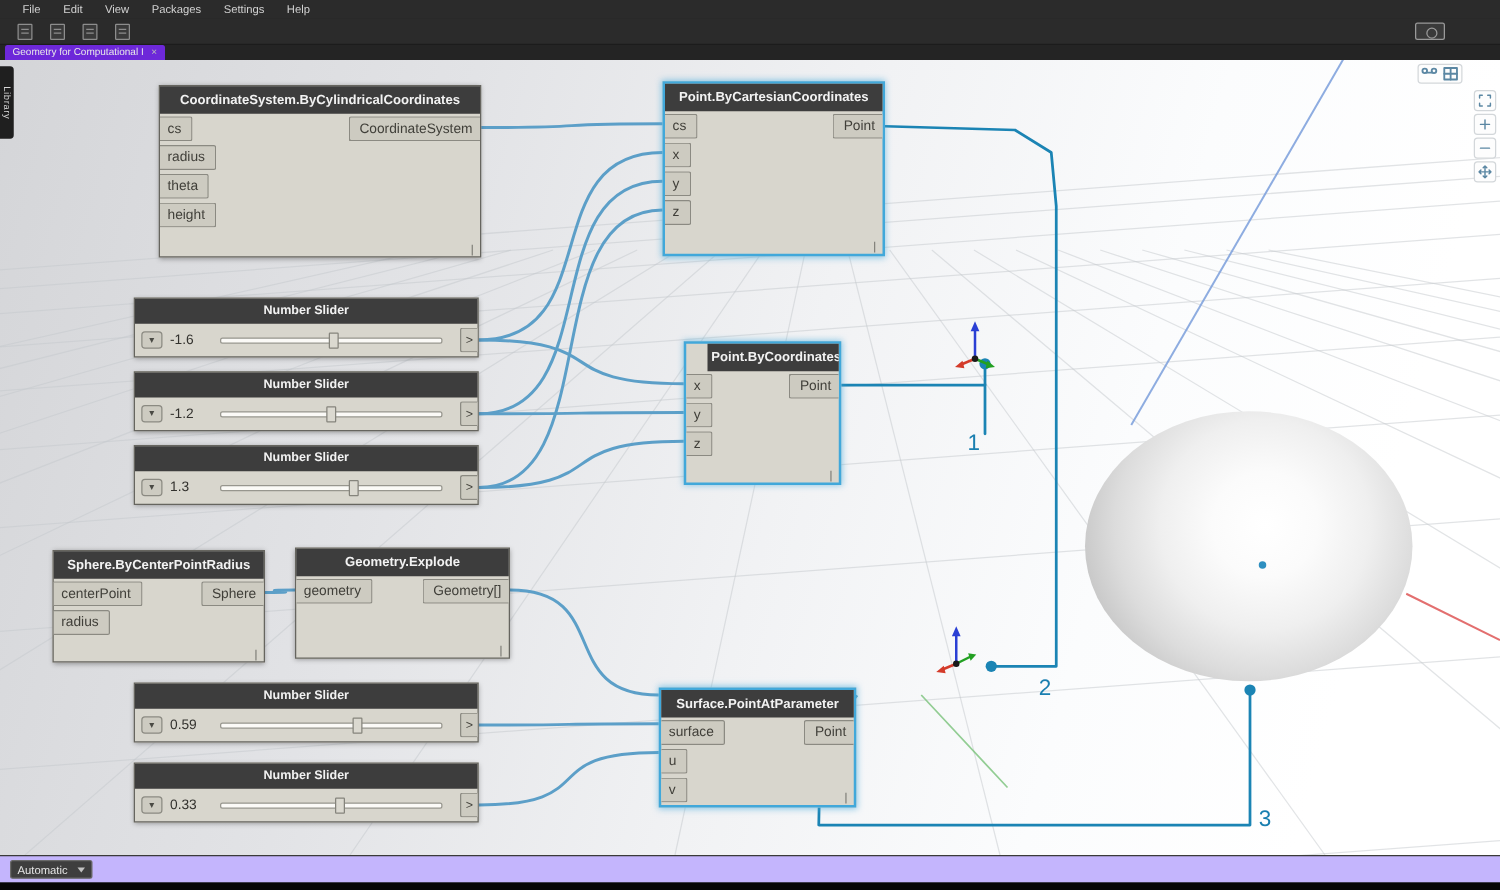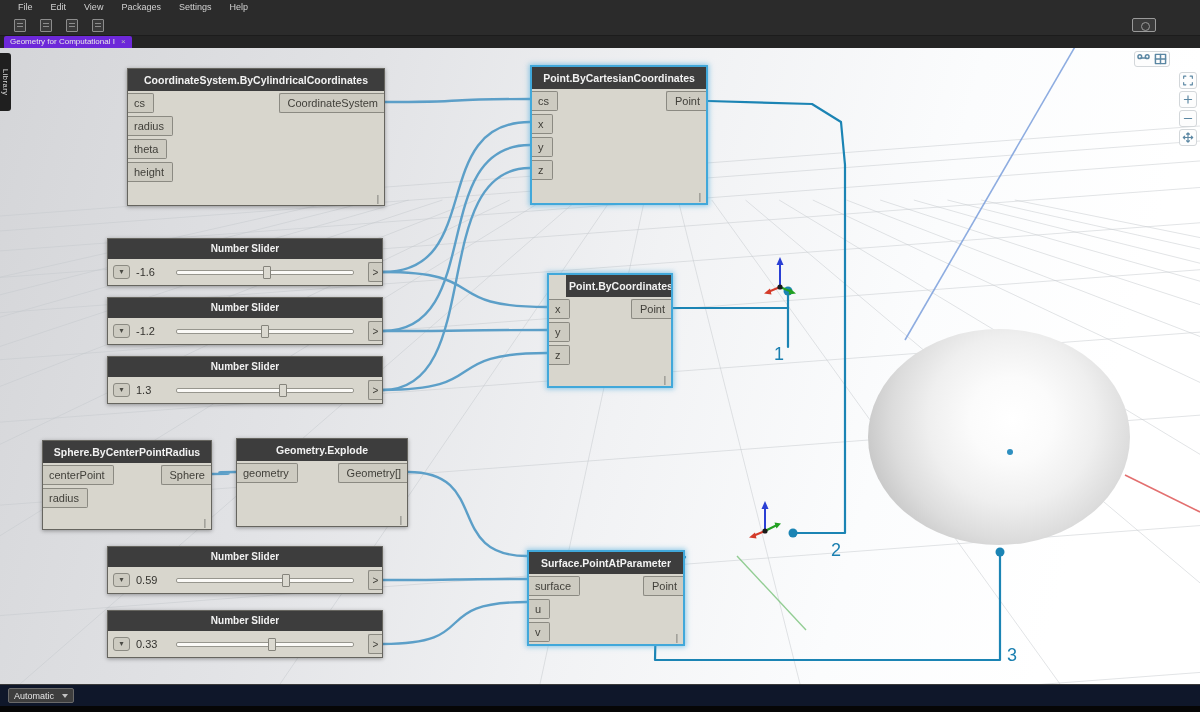--- a/index.html
+++ b/index.html
@@ -100,21 +100,21 @@
     border-radius:3px; padding:1px; }
   .nav-col svg, .nav-pair svg { display:block; width:100%; height:100%; }
   .navico { stroke:#5b87a3; stroke-width:1.6; fill:none; stroke-linecap:round; stroke-linejoin:round; }
 
   
   .library-tab { position:absolute; left:0; top:53px; width:11px; height:58px; background:#1f1f1f;
     color:#d8d8d8; font-size:7.5px; border-radius:0 3px 3px 0; z-index:7;
     writing-mode:vertical-rl; text-align:center; letter-spacing:.5px; line-height:11px; }
 
   
-  .bottombar { position:absolute; left:0; top:684px; width:1200px; height:22px; background:#0f172a;
+  .bottombar { position:absolute; left:0; top:684px; width:1200px; height:22px; background:#c4b5fd;
     border-top:1px solid #3a3a3a; display:flex; align-items:center; z-index:20; }
   .run-mode { margin-left:8px; width:66px; height:15px; background:#3e3e3e; border:1px solid #6a6a6a;
     border-radius:2px; color:#e6e6e6; font-size:9px; display:flex; align-items:center;
     padding:0 5px; }
   .run-mode .caret { margin-left:auto; width:0; height:0; border-left:3px solid transparent;
     border-right:3px solid transparent; border-top:4px solid #c2c2c2; }
   .blackstrip { position:absolute; left:0; top:706px; width:1200px; height:6px; background:#060606; z-index:20; }
 </style>
 </head>
 <body>

